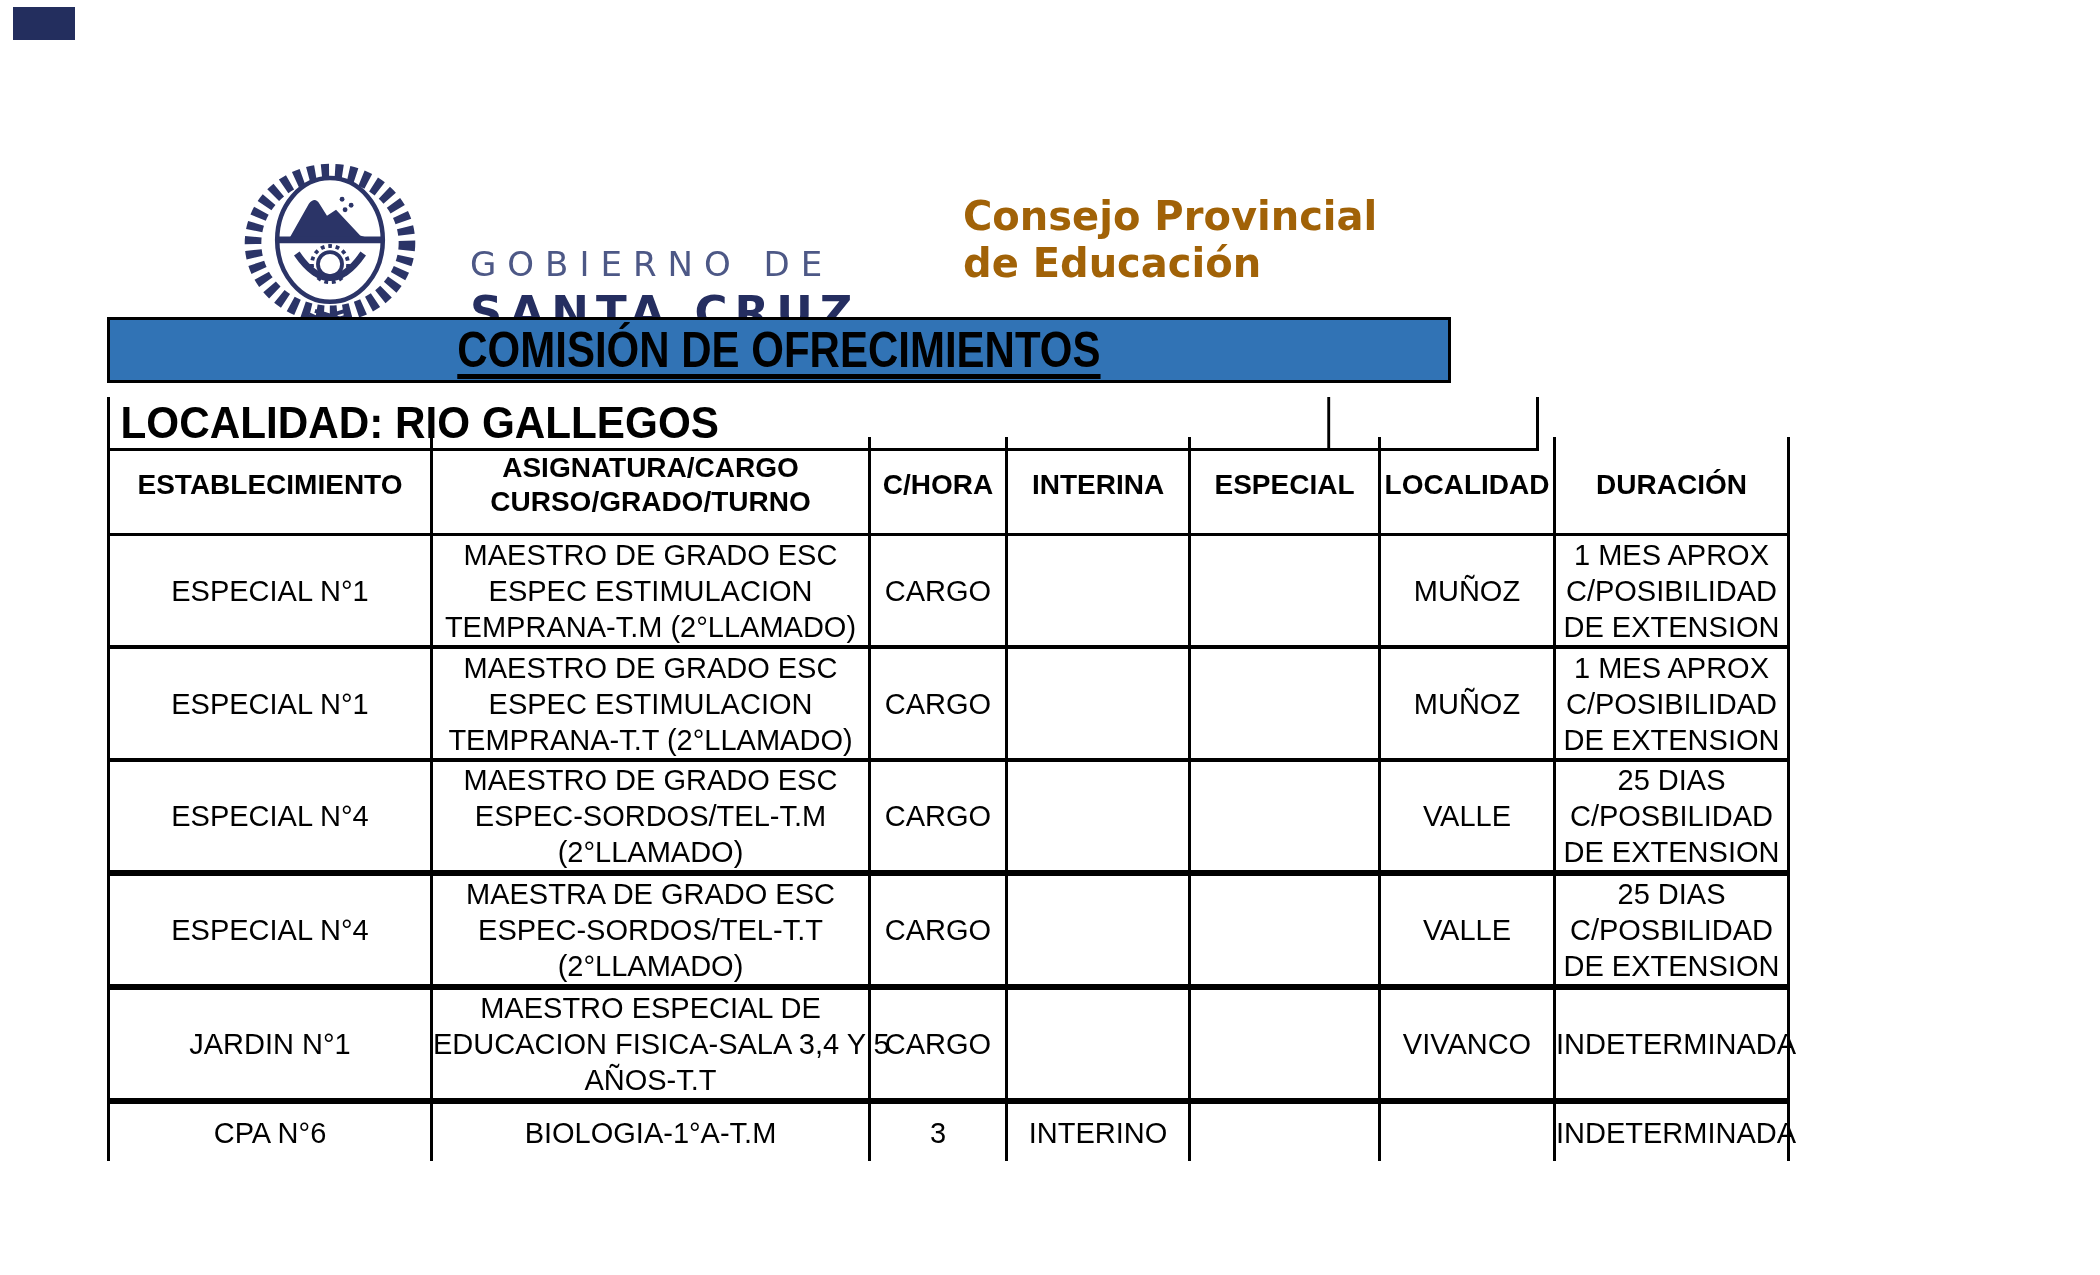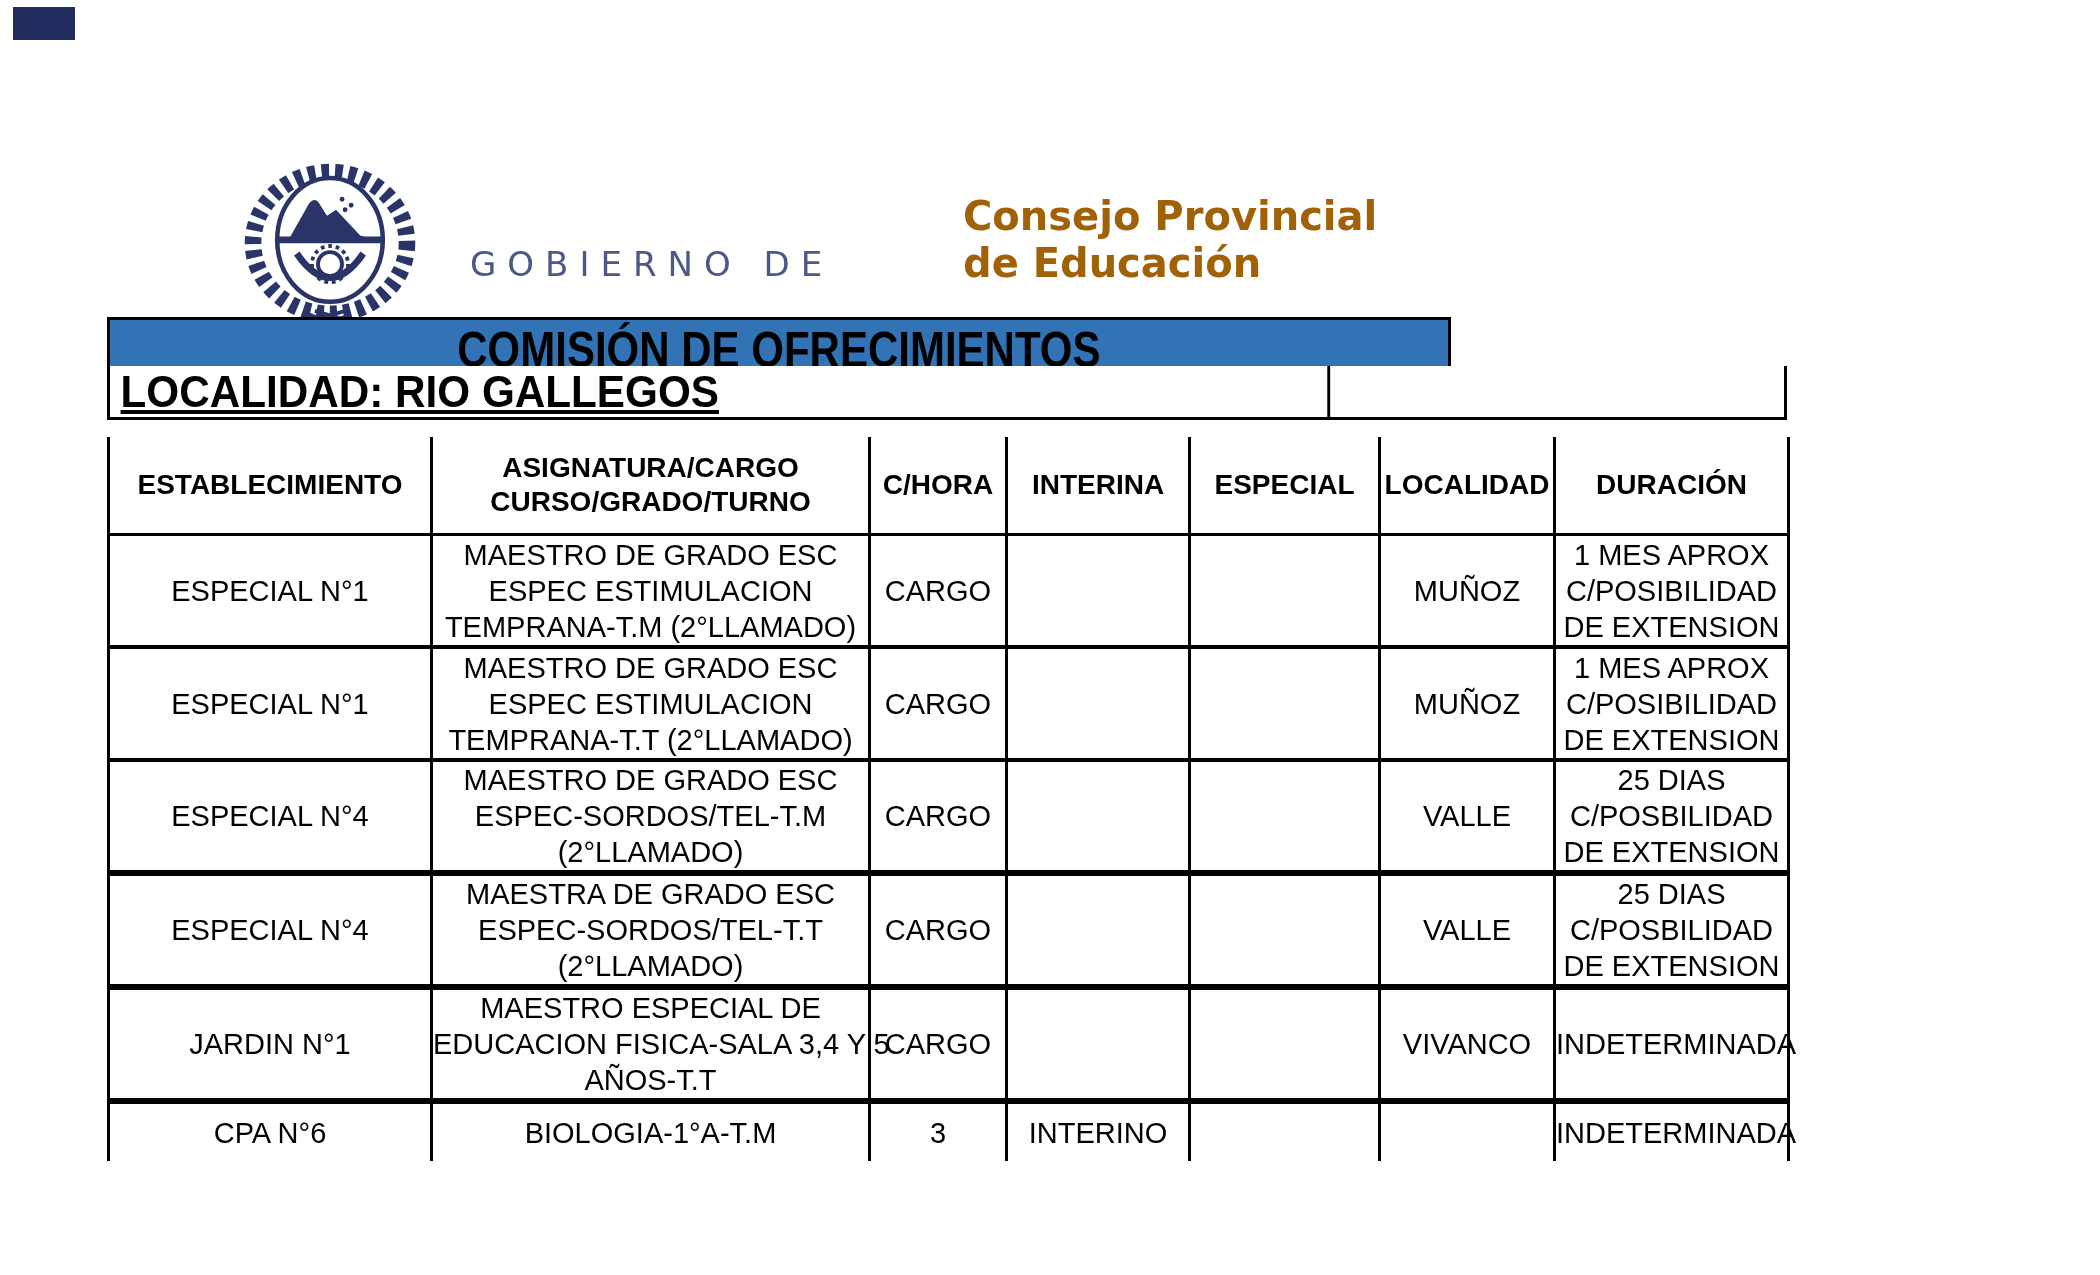--- a/index.html
+++ b/index.html
@@ -26,22 +26,22 @@
     background:#3173b5;border:3px solid #000;
     display:flex;align-items:center;justify-content:center;
   }
   .banner .title{
     display:inline-block;font-size:50px;font-weight:bold;color:#000;
     transform:scaleX(0.84);transform-origin:center;
     text-decoration:underline;text-decoration-thickness:5px;text-underline-offset:7px;
     white-space:pre;
   }
   .locband{
-    position:absolute;left:107px;top:366px;width:1680px;height:54px;box-sizing:border-box;
-    border:3px solid #000;border-top:none;background:#fff;display:flex;text-decoration:underline;
+    position:absolute;left:107px;top:397px;width:1432px;height:54px;box-sizing:border-box;
+    border:3px solid #000;border-top:none;background:#fff;display:flex;
   }
   .locband .loc{
     box-sizing:border-box;width:1271px;border-right:3px solid #000;
     display:flex;align-items:center;padding-left:11px;
     font-size:44px;font-weight:bold;white-space:pre;transform-origin:left center;transform:scaleX(0.96);
   }
   .locband .fecha{
     box-sizing:border-box;flex:1;display:flex;align-items:center;padding-left:11px;
     font-size:44px;font-weight:bold;white-space:pre;
   }
@@ -86,20 +86,21 @@
       <circle cx="60" cy="67" r="8" stroke-width="2.5"></circle>
       <circle cx="60" cy="67" r="12" stroke-width="2.5" stroke-dasharray="2.5 2.5"></circle>
       <path d="M38,60 Q60,92 82,60" stroke-width="4.5"></path>
       <path d="M46,101 Q60,108 74,101" stroke-width="4"></path>
       <path d="M50,104 L70,98 M50,98 L70,104" stroke-width="2.5"></path>
     </g>
   </svg>
 
   <div class="brand">
     <div class="gob">GOBIERNO DE</div>
+    <div class="scz">SANTA CRUZ</div>
   </div>
 
   <div class="consejo">Consejo Provincial
 de Educación</div>
 
   <div class="banner">
     <span class="title">COMISIÓN DE OFRECIMIENTOS</span>
   </div>
 
   <div class="locband">

